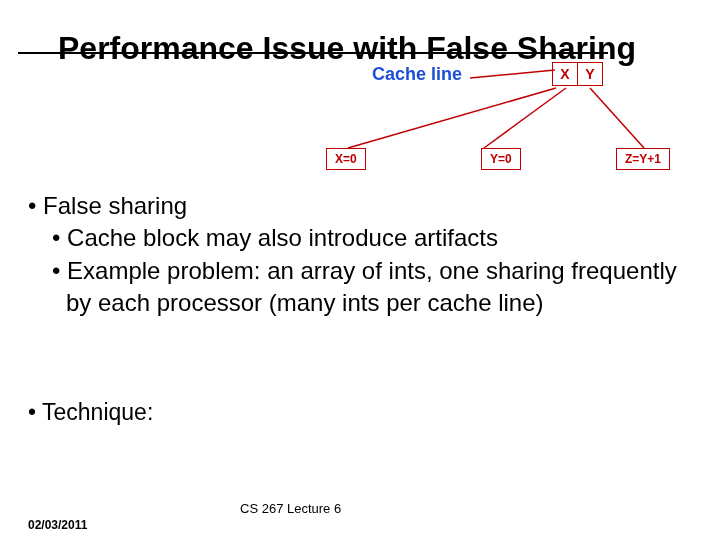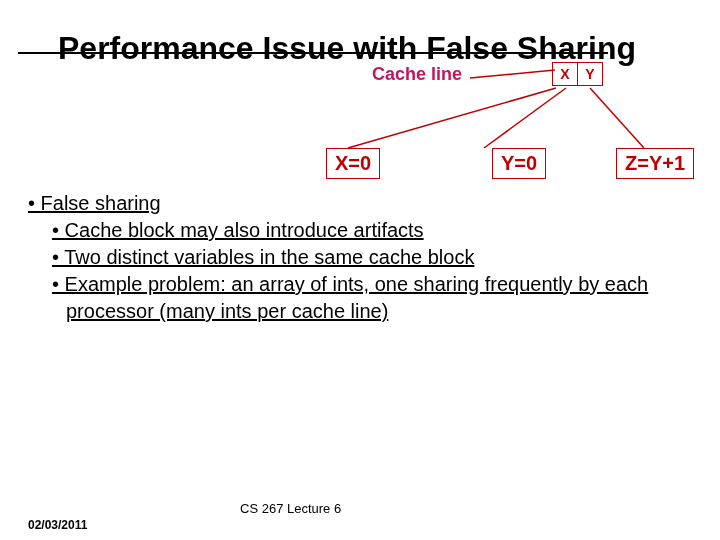--- a/index.html
+++ b/index.html
@@ -27,21 +27,21 @@
     width: 590px;
     height: 2px;
     background: #000;
   }
   .cache-label {
     position: absolute;
     top: 64px;
     left: 372px;
     font-size: 18px;
     font-weight: bold;
-    color: #be185d;
+    color: #1d4ed8;
   }
   .xy-box {
     position: absolute;
     top: 62px;
     left: 552px;
     display: flex;
   }
   .xy-cell {
     width: 24px;
     height: 22px;
@@ -59,38 +59,37 @@
     position: absolute;
     top: 0;
     left: 0;
     width: 720px;
     height: 540px;
     pointer-events: none;
   }
   .proc-box {
     position: absolute;
     border: 1.5px solid #c00000;
-    font-size: 20px;
+    font-size: 12px;
     font-weight: bold;
     color: #c00000;
     text-align: right;
     padding: 3px 8px;
     background: #fff;
   }
   .proc-x { top: 148px; left: 326px; }
-  .proc-y { top: 148px; left: 492px; }
+  .proc-y { top: 148px; left: 481px; }
   .proc-z { top: 148px; left: 616px; }
   .bullets {
     position: absolute;
     top: 190px;
     left: 28px;
     right: 40px;
-    font-size: 20px;
+    font-size: 24px;
     line-height: 1.35;
-    text-decoration: underline;
   }
   .bullets .sub {
     margin-left: 24px;
     text-indent: -14px;
     padding-left: 14px;
   }
   .bullets2 {
     position: absolute;
     top: 398px;
     left: 28px;
@@ -137,21 +136,21 @@
   <line x1="644" y1="148" x2="590" y2="88" stroke="#c00000" stroke-width="1.5"></line>
 </svg>
 
 <div class="proc-box proc-x">X=0</div>
 <div class="proc-box proc-y">Y=0</div>
 <div class="proc-box proc-z">Z=Y+1</div>
 
 <div class="bullets">
   <div>• False sharing</div>
   <div class="sub">• Cache block may also introduce artifacts</div>
-  <div class="sub">• Two distinct variables in the same cache block</div>
   <div class="sub">• Example problem: an array of ints, one sharing frequently by each processor (many ints per cache line)</div>
 </div>
 
 <div class="bullets2">
+  <div>• Technique:</div>
 </div>
 
 <div class="footer-date">02/03/2011</div>
 <div class="lecture">CS 267 Lecture 6</div>
 
 </body></html>

